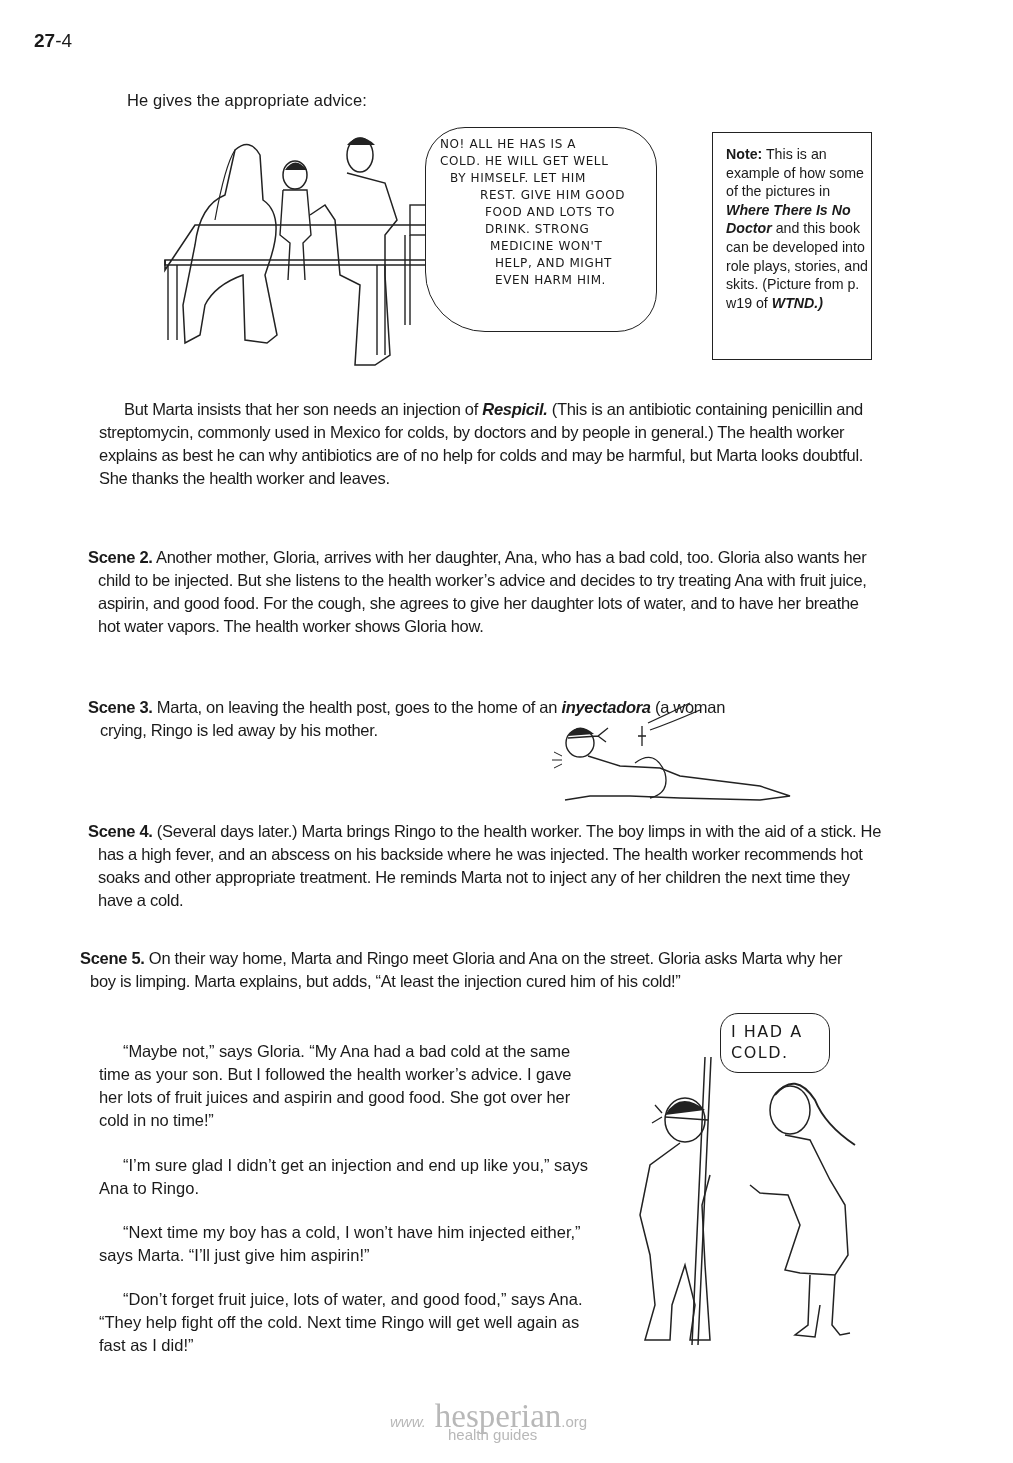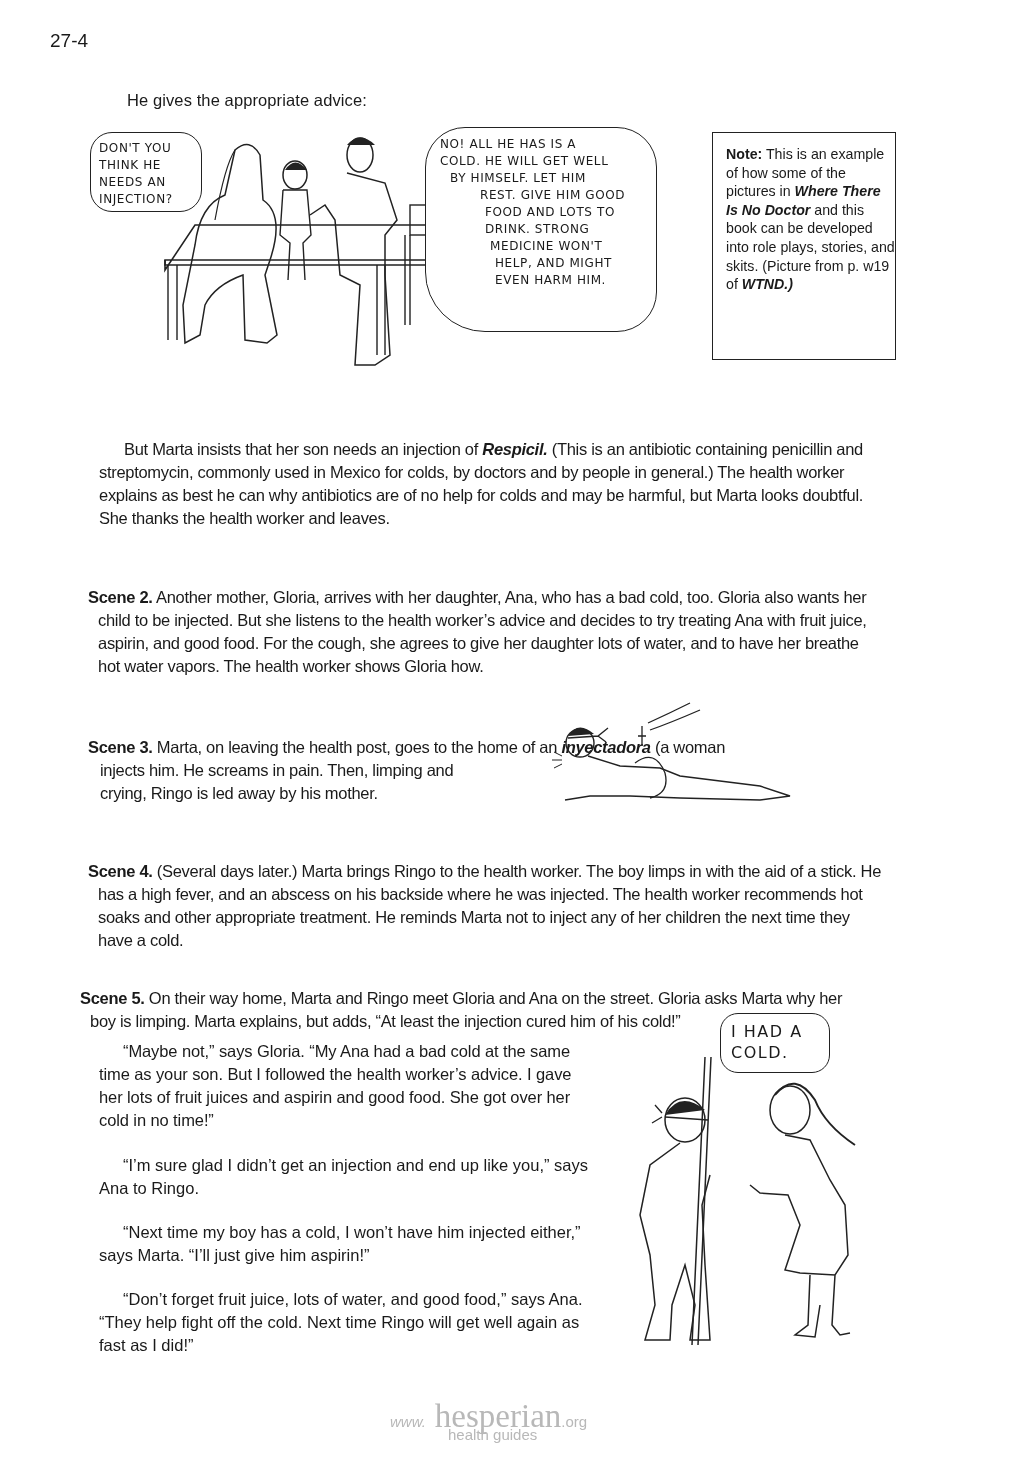--- a/index.html
+++ b/index.html
@@ -2,30 +2,30 @@
 <html><head>
 <meta charset="utf-8">
 <style>
   html, body { margin: 0; padding: 0; background: #ffffff; }
   body {
     width: 1013px; height: 1463px; position: relative; overflow: hidden;
     font-family: "Liberation Sans", sans-serif; color: #1a1a1a;
   }
   .abs { position: absolute; }
   .page-num { left: 34px; top: 30px; font-size: 19px; }
-  .page-num b { font-weight: normal; margin-left: 16px; }
+  .page-num b { font-weight: bold; }
   .intro { left: 127px; top: 89px; font-size: 16px; letter-spacing: 0.1px; }
 
   .p { font-size: 16.5px; line-height: 23px; }
-  .narrow { font-family: "Liberation Sans", sans-serif; letter-spacing: -0.3px; margin-top: 40px; }
+  .narrow { font-family: "Liberation Sans", sans-serif; letter-spacing: -0.3px; }
   .bold { font-weight: bold; }
   .ital-b { font-style: italic; font-weight: bold; }
 
   .note-box {
-    left: 712px; top: 132px; width: 184px; height: 228px;
+    left: 712px; top: 132px; width: 160px; height: 228px;
     border: 1.5px solid #222; padding: 12px 0 0 13px; box-sizing: border-box;
     font-size: 14.2px; line-height: 18.6px;
   }
   .bubble {
     position: absolute; border: 1.6px solid #222; border-radius: 22px;
     font-family: "DejaVu Sans", sans-serif; font-size: 12px; line-height: 17px;
     letter-spacing: 0.6px; text-transform: uppercase; background: #fff;
   }
   svg.illus { position: absolute; overflow: visible; }
   .footer { left: 390px; top: 1398px; color: #b8b8b8; text-align: left; }
@@ -35,21 +35,20 @@
   .footer .sub { position: absolute; left: 58px; top: 28px; font-size: 15px; white-space: nowrap; }
 </style>
 </head>
 <body>
 
 <div class="abs page-num"><b>27</b><span>-4</span></div>
 
 <div class="abs intro p">He gives the appropriate advice:</div>
 
 <div class="abs" style="left:85px;top:125px;width:575px;height:255px;">
-  <div class="bubble" style="left:5px;top:7px;width:112px;height:80px;padding:7px 6px 0 8px;box-sizing:border-box;">DON'T YOU THINK HE NEEDS AN INJECTION?</div>
   <svg class="illus" width="575" height="255" style="left:0;top:0;">
 
     <path d="M80 145 L110 100 L345 100 L375 120 L375 135 L80 135 Z" fill="none" stroke="#222" stroke-width="1.6"></path>
     <path d="M80 135 L80 140 L375 140" fill="none" stroke="#222" stroke-width="1.6"></path>
     <path d="M83 140 L83 215 M92 140 L92 215 M292 140 L292 230 M300 140 L300 230 M320 110 L320 200 M325 110 L325 200" stroke="#222" stroke-width="1.4"></path>
 
     <path d="M150 25 Q165 12 175 30 L178 75 Q200 90 185 135 L180 150 L192 210 L182 218 L160 215 L158 150 Q130 160 120 180 L115 210 L100 218 L98 180 L110 120 Q115 80 140 70 Z" fill="none" stroke="#222" stroke-width="1.5"></path>
     <path d="M150 25 Q140 40 130 95" fill="none" stroke="#222" stroke-width="1.2"></path>
 
     <ellipse cx="210" cy="50" rx="12" ry="14" fill="none" stroke="#222" stroke-width="1.5"></ellipse>
@@ -81,21 +80,20 @@
 <div class="abs p narrow" style="left:99px;top:398px;width:770px;text-indent:25px;">
   <span>But Marta insists that her son needs an injection of </span><span class="ital-b">Respicil.</span><span> (This is an antibiotic containing penicillin and streptomycin, commonly used in Mexico for colds, by doctors and by people in general.) The health worker explains as best he can why antibiotics are of no help for colds and may be harmful, but Marta looks doubtful. She thanks the health worker and leaves.</span>
 </div>
 
 <div class="abs p narrow" style="left:88px;top:546px;width:785px;padding-left:10px;text-indent:-10px;">
   <span class="bold">Scene 2.</span><span> Another mother, Gloria, arrives with her daughter, Ana, who has a bad cold, too. Gloria also wants her child to be injected. But she listens to the health worker’s advice and decides to try treating Ana with fruit juice, aspirin, and good food. For the cough, she agrees to give her daughter lots of water, and to have her breathe hot water vapors. The health worker shows Gloria how.</span>
 </div>
 
 <div class="abs p narrow" style="left:88px;top:696px;width:790px;white-space:nowrap;">
   <span class="bold">Scene 3.</span><span> Marta, on leaving the health post, goes to the home of an </span><span class="ital-b">inyectadora</span><span> (a woman</span>
-  <div style="padding-left:12px">injects him. He screams in pain. Then, limping and</div>
   <div style="padding-left:12px">crying, Ringo is led away by his mother.</div>
 </div>
 
 <svg class="illus" width="250" height="90" style="left:560px;top:718px;">
   <ellipse cx="20" cy="25" rx="14" ry="14" fill="none" stroke="#222" stroke-width="1.4"></ellipse>
   <path d="M8 18 Q18 2 34 16" fill="#222"></path>
   <path d="M8 20 L38 18 L48 10 M38 18 L46 24" fill="none" stroke="#222" stroke-width="1.3"></path>
   <path d="M2 38 L-6 34 M2 42 L-8 42 M2 46 L-6 50" stroke="#222" stroke-width="1"></path>
   <path d="M28 38 L60 48 L100 50 L120 58 L200 68 L230 78 L200 82 L120 80 L70 78 L30 78 L5 82" fill="none" stroke="#222" stroke-width="1.4"></path>
   <path d="M75 45 Q95 30 105 55 Q110 75 90 80" fill="none" stroke="#222" stroke-width="1.3"></path>

